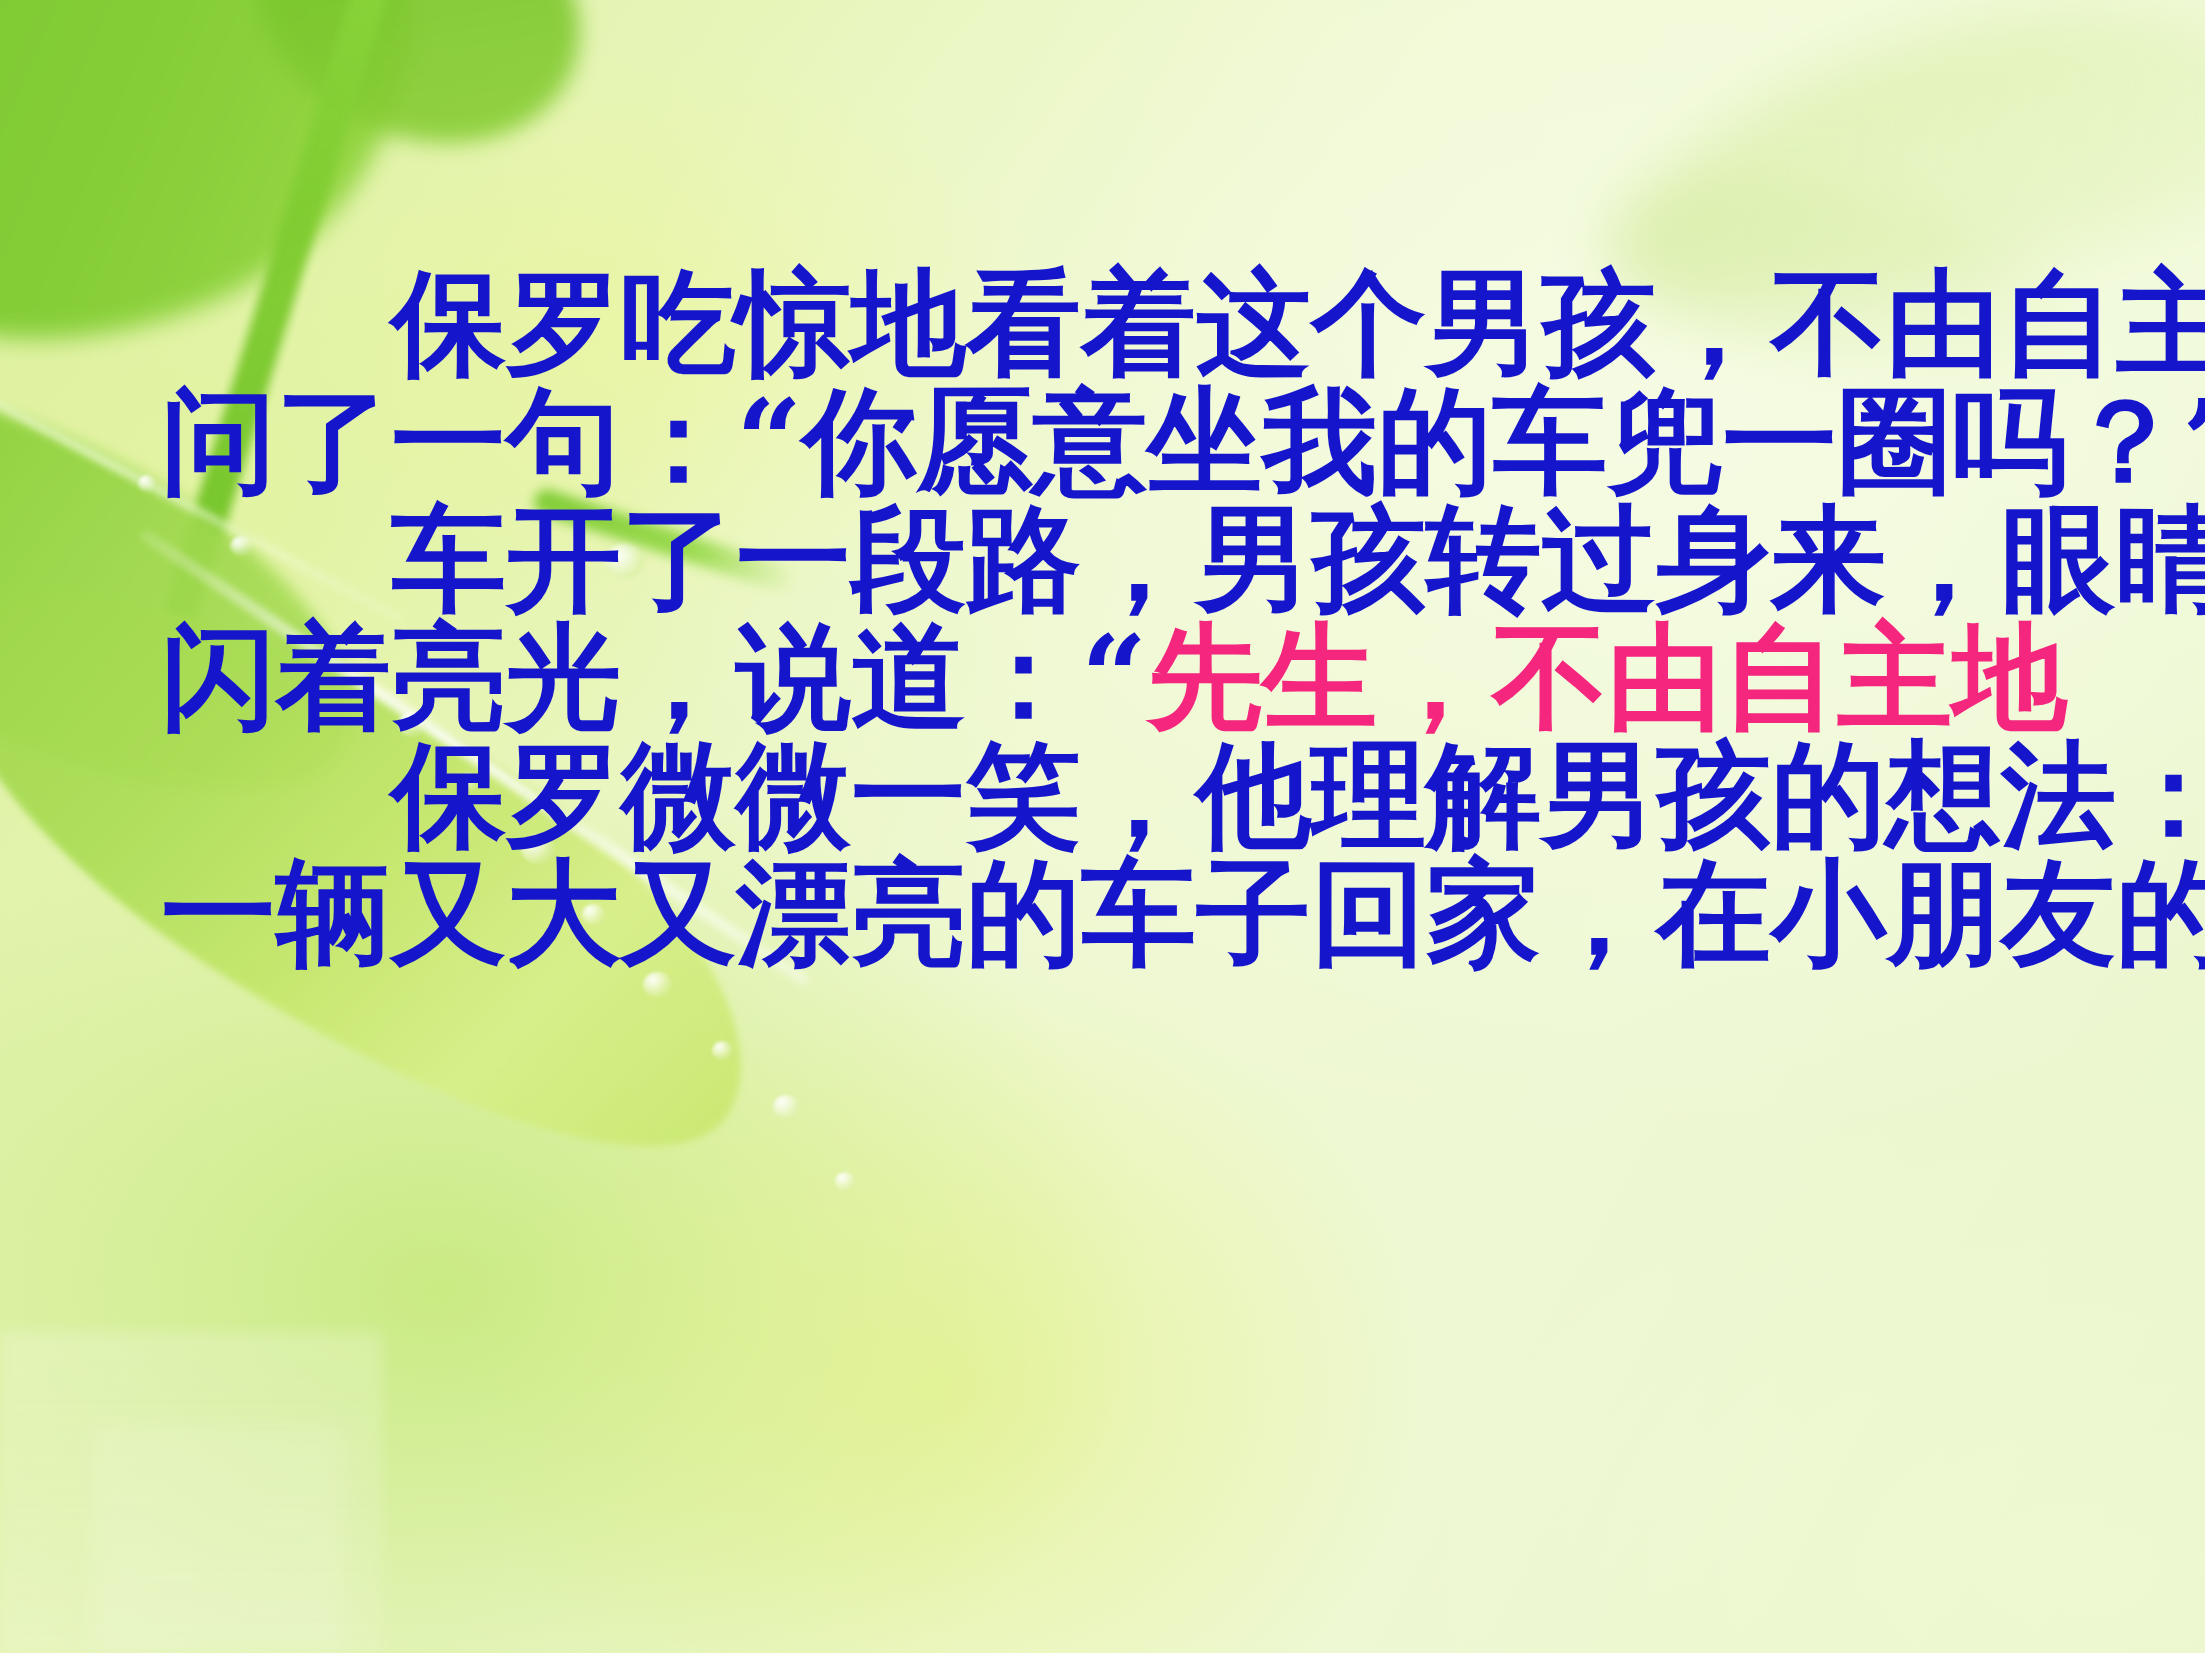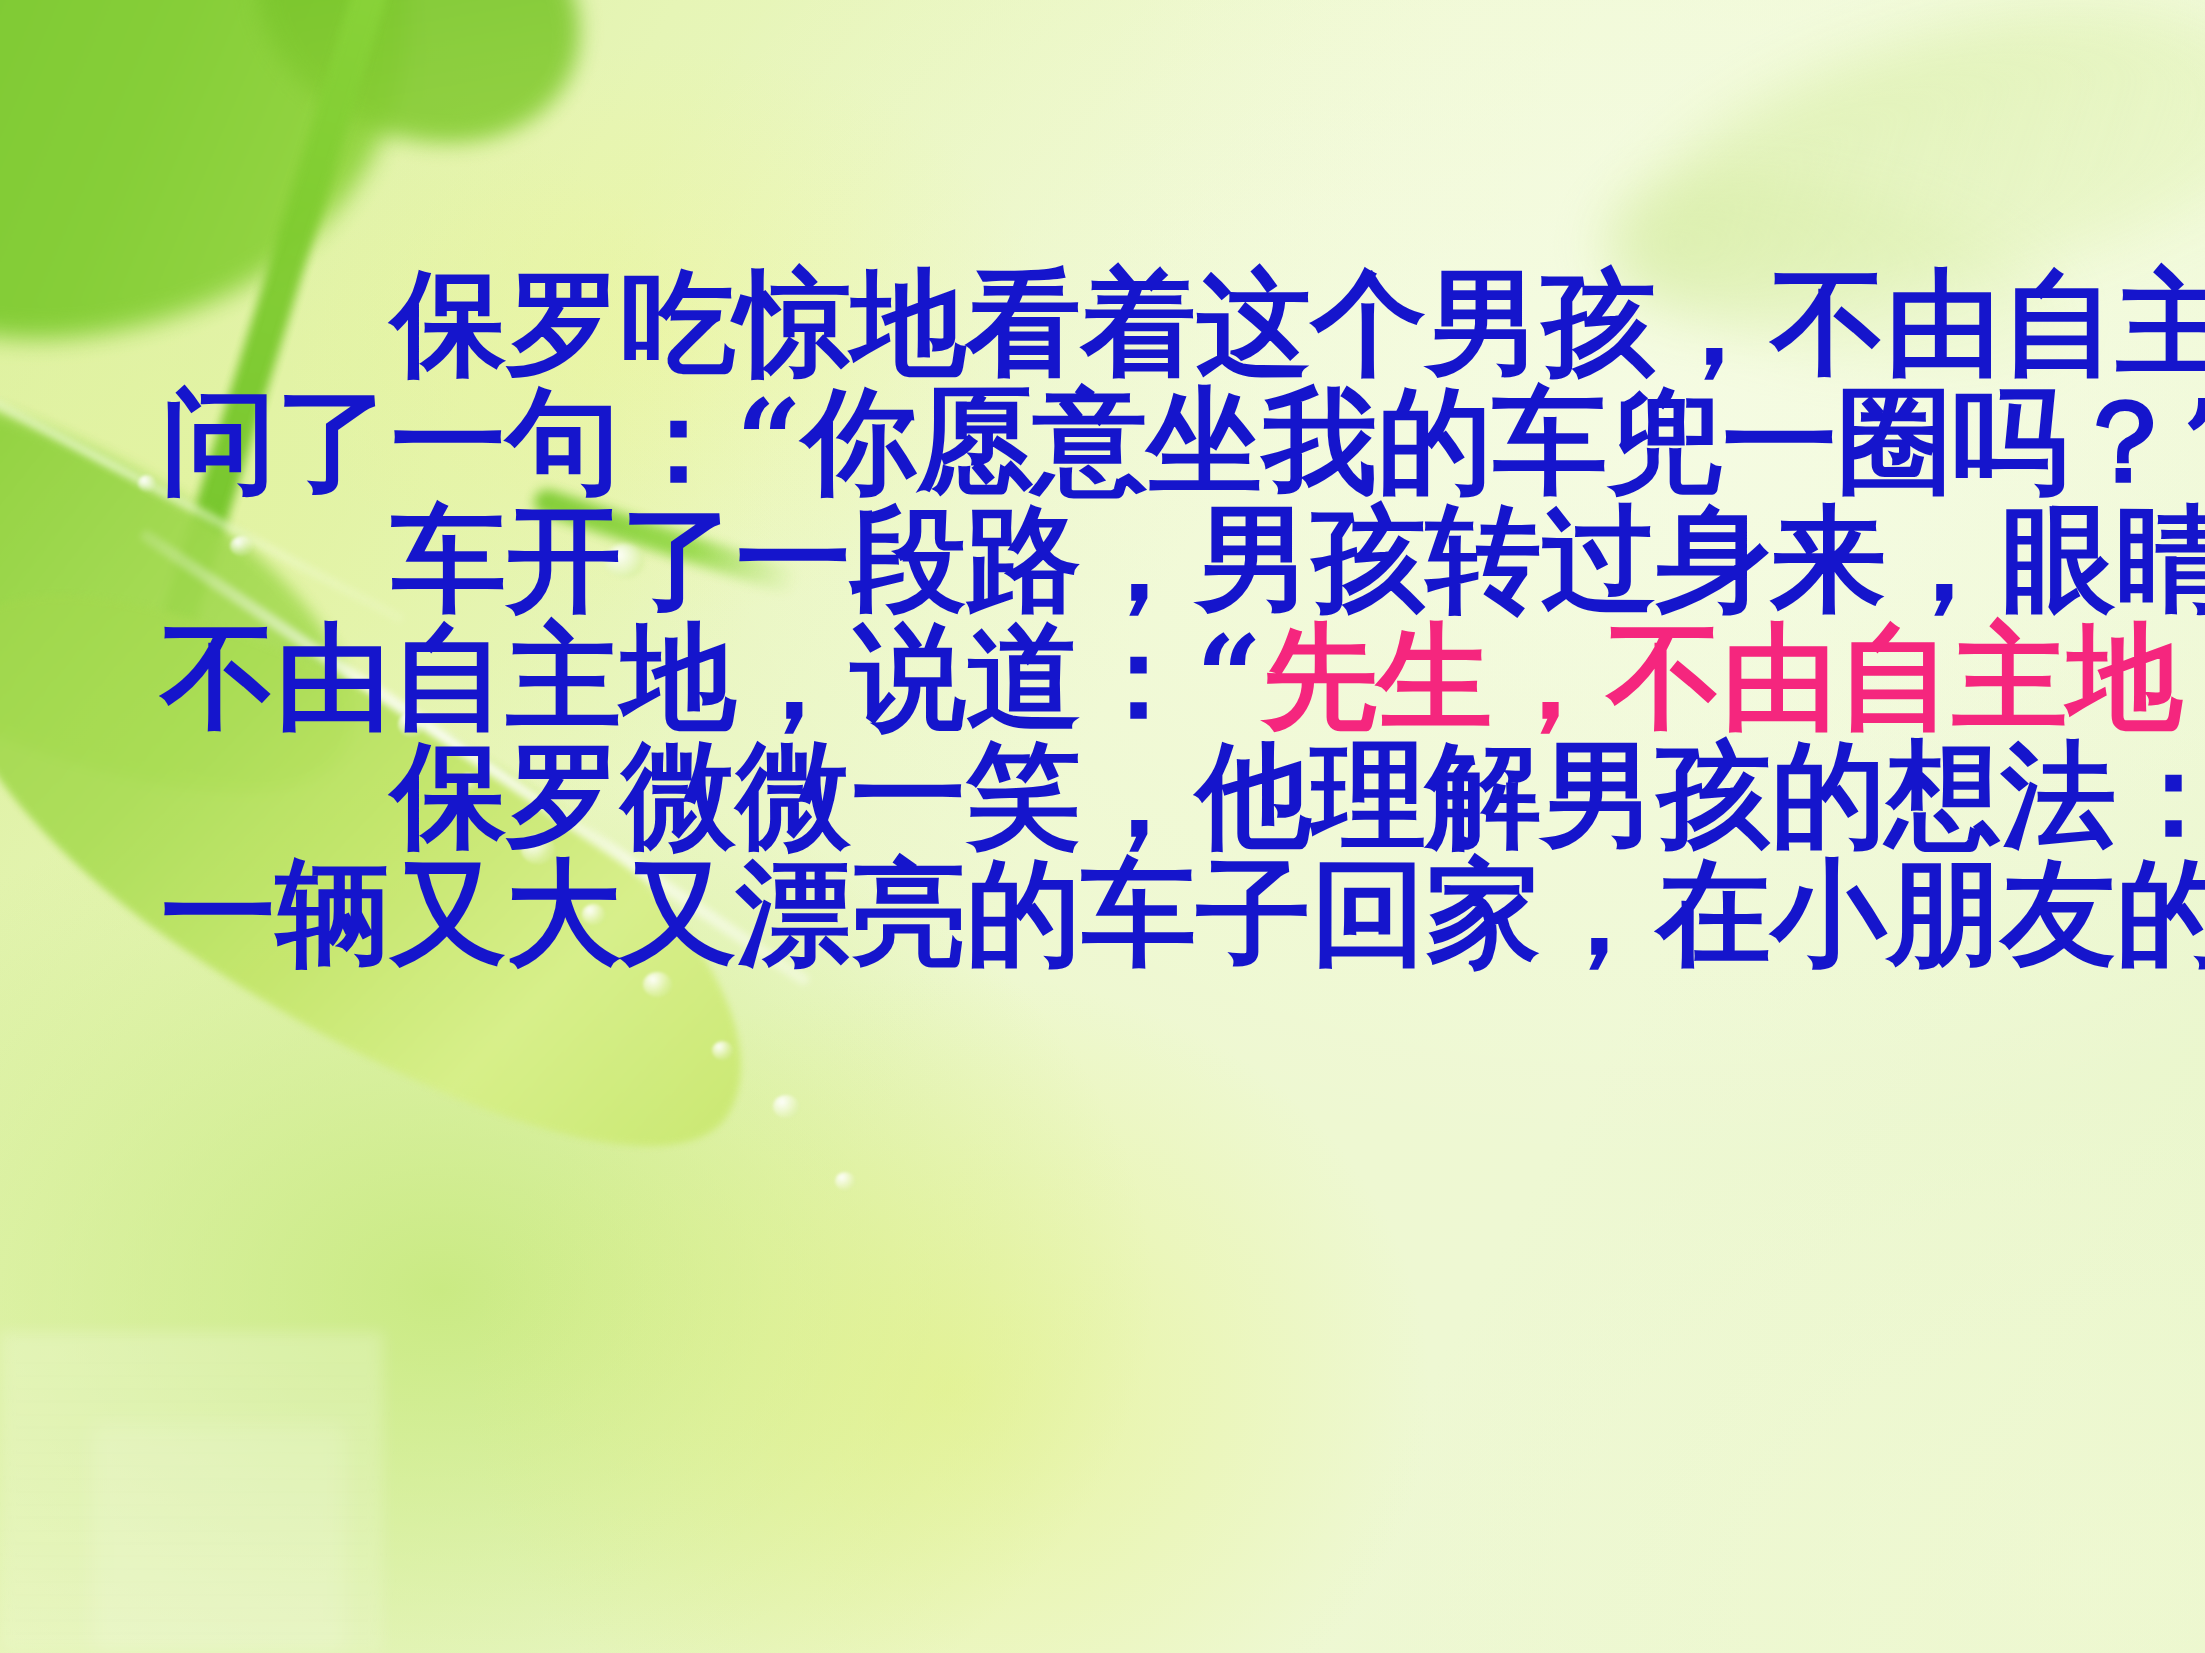--- a/index.html
+++ b/index.html
@@ -205,19 +205,19 @@
   <div class="drop d10"></div>
 
   <div class="band-bl"></div>
   <div class="band-bl2"></div>
   <div class="bg haze"></div>
 
   <div id="textblock">
       <div class="line indent"><span>保罗吃惊地看着这个男孩，不由自主地</span></div>
       <div class="line"><span>问了一句：“你愿意坐我的车兜一圈吗？”</span></div>
       <div class="line indent"><span>车开了一段路，男孩转过身来，眼睛里</span></div>
-      <div class="line"><span>不由自主地，说道：“</span><span class="pink">先生，不由自主地</span></div>
+      <div class="line"><span>闪着亮光，说道：“</span><span class="pink">先生，不由自主地</span></div>
       <div class="line indent"><span>保罗微微一笑，他理解男孩的想法：坐</span></div>
       <div class="line"><span>一辆又大又漂亮的车子回家，在小朋友的</span></div>
     </div>
 
 </div>
 
 
 </body></html>

